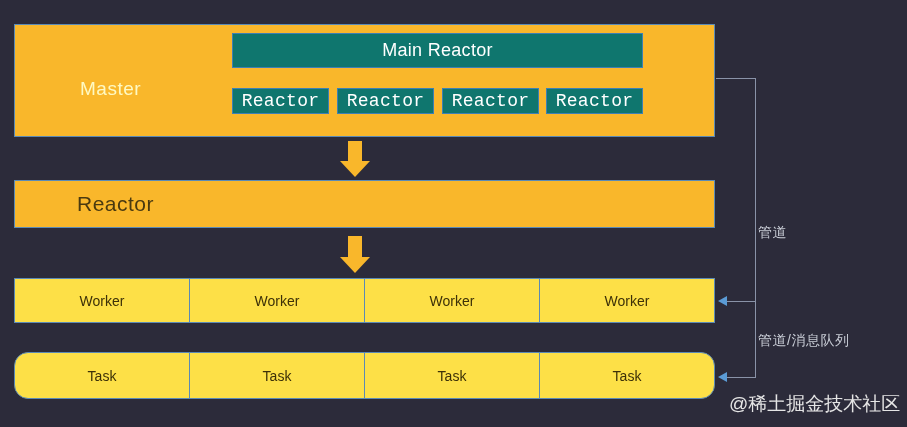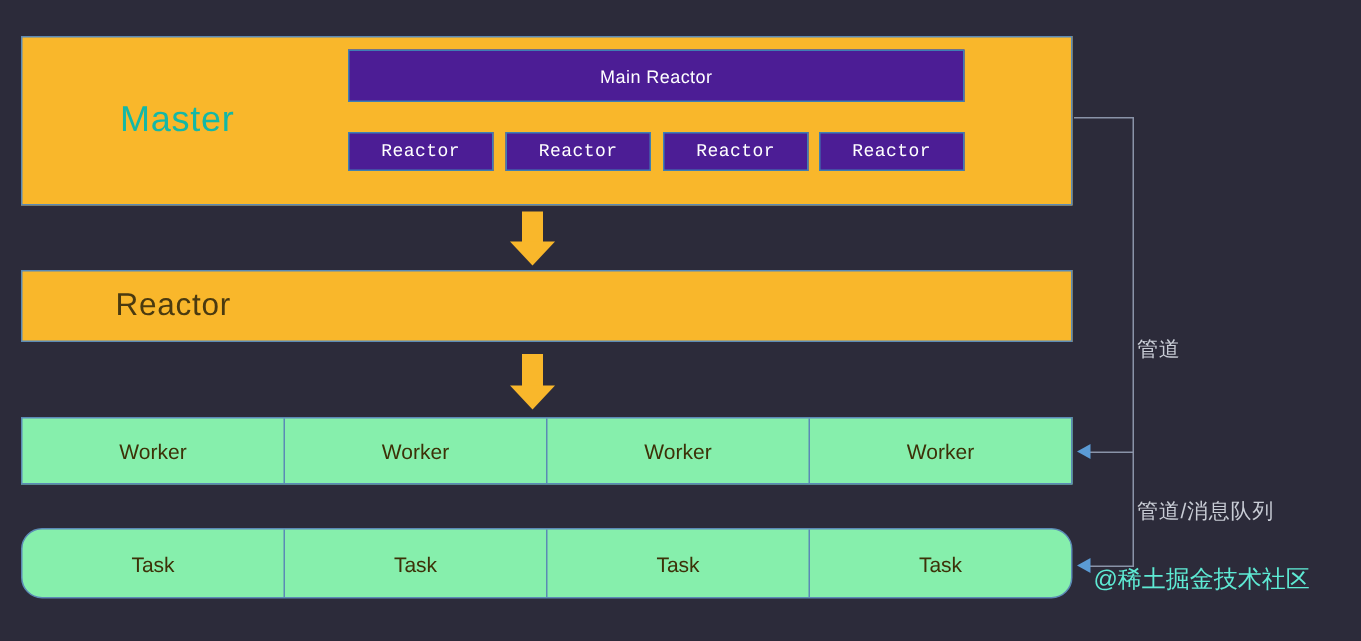--- a/index.html
+++ b/index.html
@@ -27,38 +27,38 @@
   
   #master-block {
     left: 14px;
     top: 24px;
     width: 701px;
     height: 113px;
   }
   #master-label {
     position: absolute;
     left: 80px;
-    top: 66px;
-    font-size: 24px;
-    color: #14b8a6;
+    top: 78px;
+    font-size: 19px;
+    color: #fef9c3;
     letter-spacing: 0.5px;
     font-weight: 400;
   }
 
   
   .reactor {
     position: absolute;
-    background: #4c1d95;
+    background: #0f766e;
     border: 1px solid #3e7fb4;
     box-sizing: border-box;
     color: #ffffff;
     display: flex;
     align-items: center;
     justify-content: center;
-    font-size: 12px;
+    font-size: 18px;
     letter-spacing: 0.3px;
   }
   #main-reactor {
     left: 232px;
     top: 33px;
     width: 411px;
     height: 35px;
   }
   .sub-reactor {
     top: 88px;
@@ -86,21 +86,21 @@
     color: #4a3a10;
     letter-spacing: 0.5px;
   }
 
   
   .cell-row {
     position: absolute;
     left: 14px;
     width: 701px;
     display: flex;
-    background: #86efac;
+    background: #fde047;
     border: 1px solid #5b8ab5;
     box-sizing: border-box;
   }
   #worker-row { top: 278px; height: 45px; }
   #task-row   { top: 352px; height: 47px; border-radius: 14px; }
   .cell {
     flex: 1 1 0;
     display: flex;
     align-items: center;
     justify-content: center;
@@ -168,23 +168,23 @@
     letter-spacing: 0.5px;
     white-space: nowrap;
   }
   #label-pipe   { left: 758px; top: 191px; margin-top: 33px; }
   #label-pipemq { left: 758px; top: 332px; }
 
   
   #watermark {
     position: absolute;
     left: 729px;
-    top: 376px;
-    font-size: 16px;
-    color: #5eead4;
+    top: 391px;
+    font-size: 19px;
+    color: #e5e5e5;
     white-space: nowrap;
   }
 </style>
 </head>
 <body>
 
 <div id="canvas">
 
   <div class="panel" id="master-block"></div>
   <div id="master-label">Master</div>

